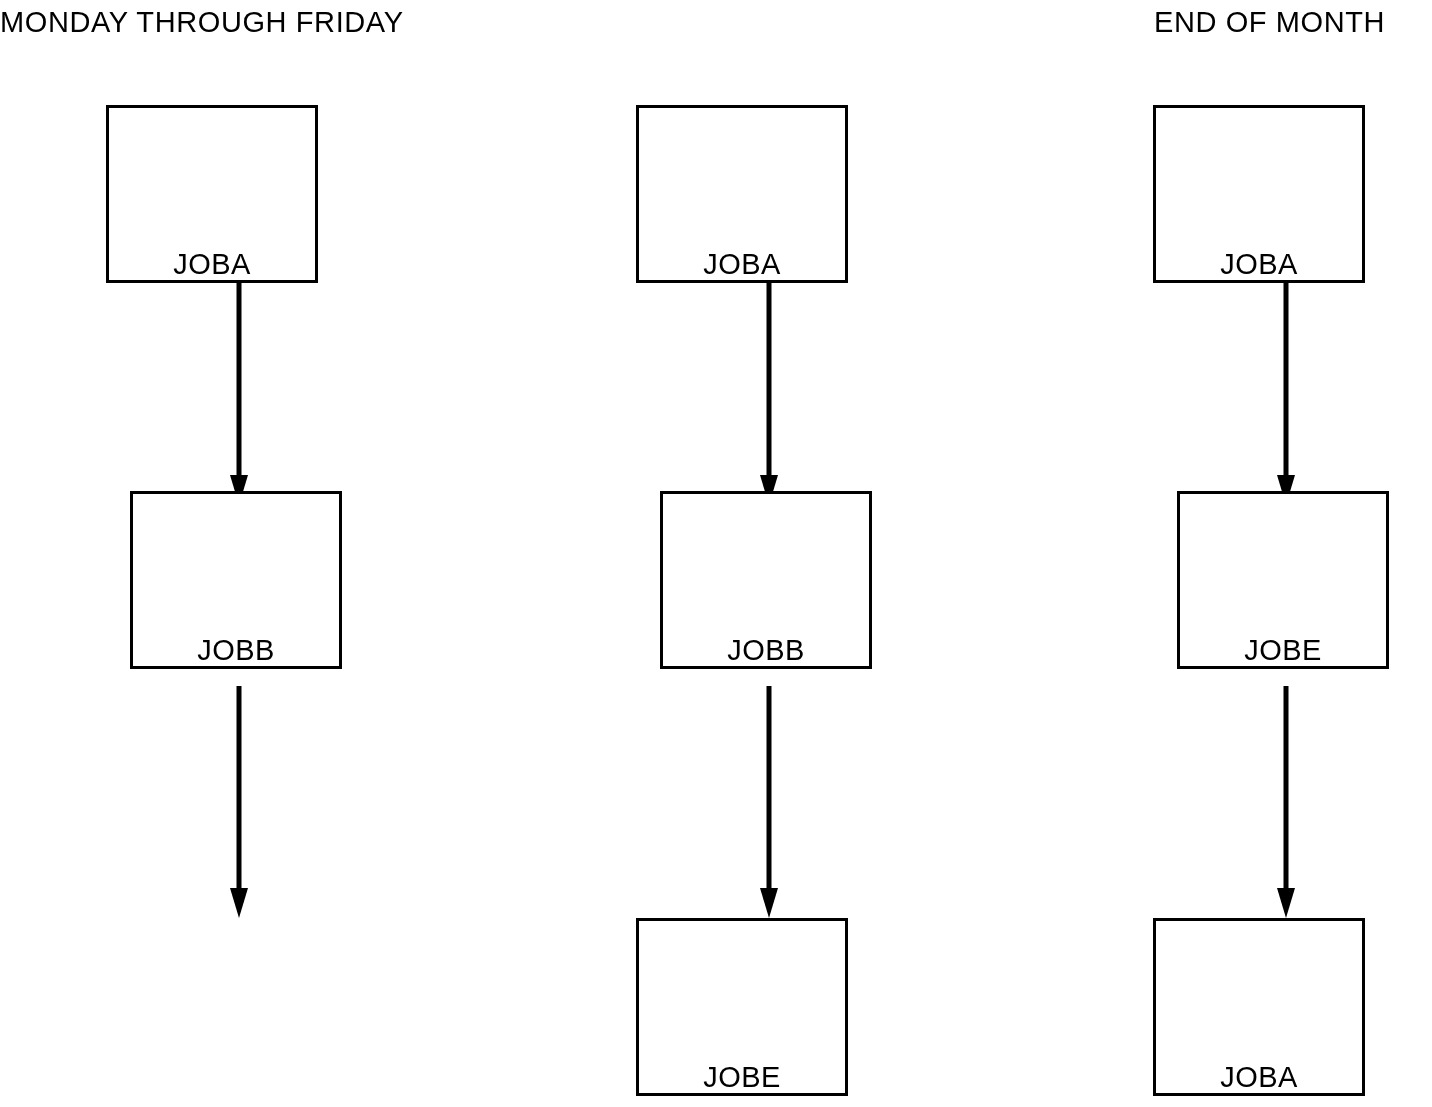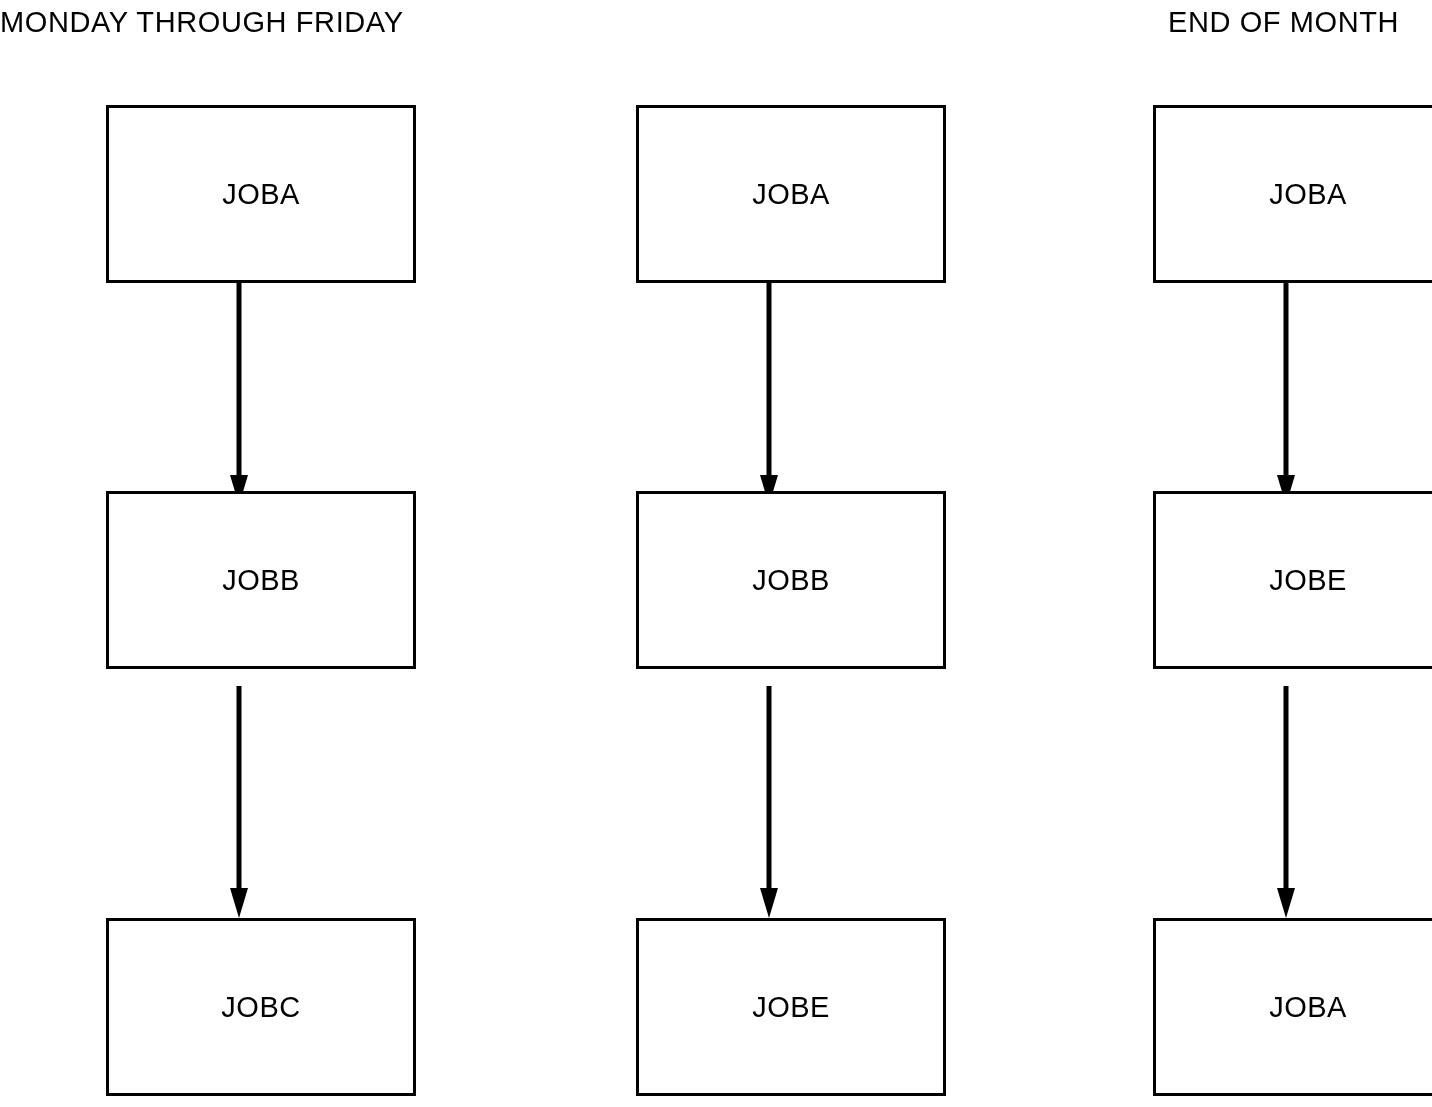--- a/index.html
+++ b/index.html
@@ -36,26 +36,26 @@
     font-size: 29px;
     line-height: 32px;
     letter-spacing: 0.6px;
     white-space: nowrap;
     color: #000000;
     font-family: "Liberation Sans", sans-serif;
   }
   .node-box {
     position: absolute;
     box-sizing: border-box;
-    width: 310px;
+    width: 212px;
     height: 178px;
     border: 3px solid #000000;
     background: #ffffff;
     display: flex;
-    align-items: center;
+    align-items: flex-end;
     justify-content: center;
   }
   .node-label {
     font-size: 29px;
     line-height: 32px;
     letter-spacing: 0.5px;
     color: #000000;
     white-space: nowrap;
     font-family: "Liberation Sans", sans-serif;
   }
@@ -71,29 +71,29 @@
   }
 
   
   .col-0 { left: 0px; }
   .col-1 { left: 530px; }
   .col-2 { left: 1047px; }
 
   
   .col-0 .column-title { left: 0px; }
   .col-1 .column-title { left: 117px; }
-  .col-2 .column-title { left: 121px; }
+  .col-2 .column-title { left: 107px; }
 
   
   .col-0 .node-box { left: 106px; }
   .col-1 .node-box { left: 106px; }
   .col-2 .node-box { left: 106px; }
 
   .row-0 { top: 105px; }
-  .row-1 { top: 491px; }
+  .row-1 { top: 491px; margin-left: 24px; }
   .row-2 { top: 918px; }
 
   
   .col-0 .arrow, .col-1 .arrow, .col-2 .arrow { left: 227px; }
   .arrow-0 { top: 283px; height: 222px; }
   .arrow-1 { top: 686px; height: 232px; }
 </style>
 </head>
 <body>
 
@@ -118,23 +118,20 @@
       <span class="node-label">JOBB</span>
     </div>
 
     <div class="arrow arrow-1">
       <svg viewBox="0 0 24 232" preserveAspectRatio="none">
         <rect x="9.5" y="0" width="5" height="206" fill="#000000"></rect>
         <polygon points="3,202 21,202 12,232" fill="#000000"></polygon>
       </svg>
     </div>
 
-    <div class="node-box row-2">
-      <span class="node-label">JOBC</span>
-    </div>
   </div>
 
   <div class="column col-1">
 
 
     <div class="node-box row-0">
       <span class="node-label">JOBA</span>
     </div>
 
     <div class="arrow arrow-0">

